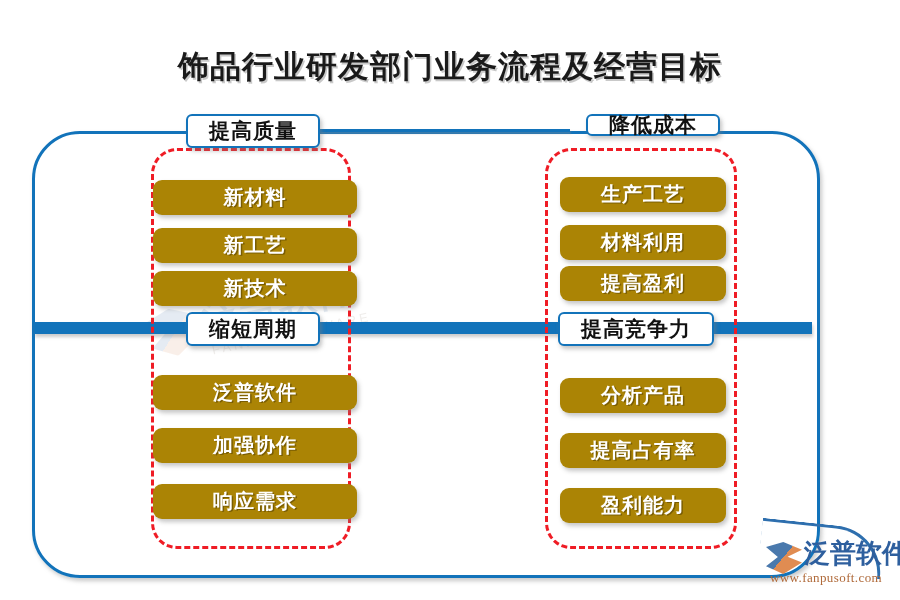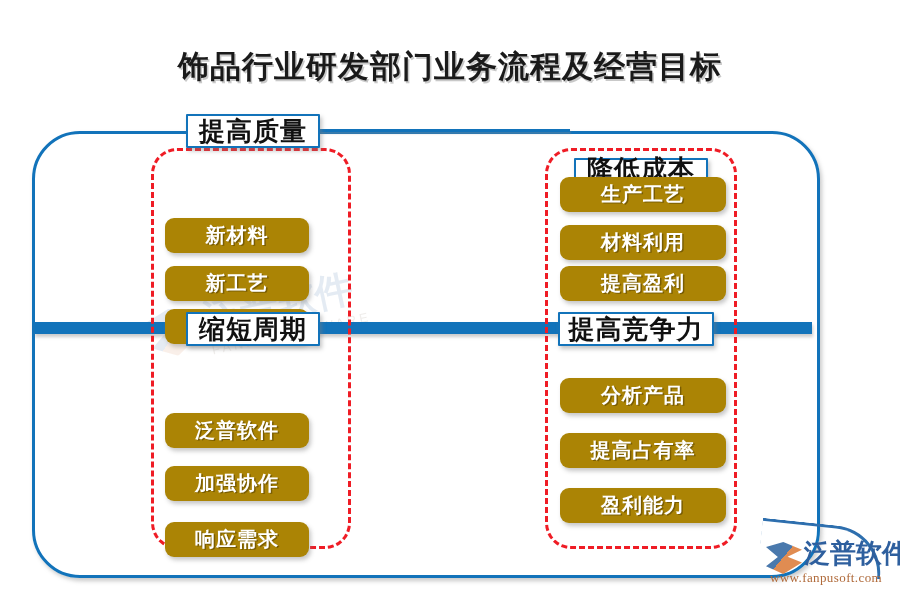--- a/index.html
+++ b/index.html
@@ -117,35 +117,35 @@
     background: transparent;
   }
   #dashed-left  { left: 151px; top: 148px; width: 200px; height: 401px; }
   #dashed-right { left: 545px; top: 148px; width: 192px; height: 401px; }
 
   
   .head-box {
     position: absolute;
     background: #ffffff;
     border: 2.5px solid #1273ba;
-    border-radius: 1px;
+    border-radius: 6px;
     box-sizing: border-box;
     display: flex;
     align-items: center;
     justify-content: center;
     box-shadow: 2px 3px 4px rgba(125,125,125,0.45);
     font-family: Liberation Serif, serif;
-    font-size: 26px;
+    font-size: 21px;
     font-weight: bold;
     color: #111111;
     letter-spacing: 1px;
     white-space: nowrap;
   }
   #head-q  { left: 186px; top: 114px; width: 134px; height: 34px; }
-  #head-c  { left: 574px; top: 114px; width: 134px; height: 22px; margin-top: 44px; }
+  #head-c  { left: 586px; top: 114px; width: 134px; height: 22px; }
   #head-cy { left: 186px; top: 312px; width: 134px; height: 34px; }
   #head-cp { left: 558px; top: 312px; width: 156px; height: 34px; }
 
   
   .gold-box {
     position: absolute;
     background: #ab8405;
     border-radius: 9px;
     box-sizing: border-box;
     display: flex;
@@ -153,21 +153,21 @@
     justify-content: center;
     box-shadow: 2px 3px 4px rgba(130,130,130,0.45);
     font-family: "Liberation Serif", "DejaVu Serif", serif;
     font-size: 20px;
     font-weight: bold;
     color: #ffffff;
     letter-spacing: 1px;
     text-shadow: 1.4px 1.4px 0 rgba(60,45,0,0.45);
     white-space: nowrap;
   }
-  .gold-l { left: 165px; width: 144px; height: 35px; margin-top: 38px; }
+  .gold-l { left: 153px; width: 204px; height: 35px; }
   .gold-r { left: 560px; width: 166px; height: 35px; }
 
   
   #logo {
     position: absolute;
     left: 766px;
     top: 540px;
     width: 128px;
     height: 52px;
   }

